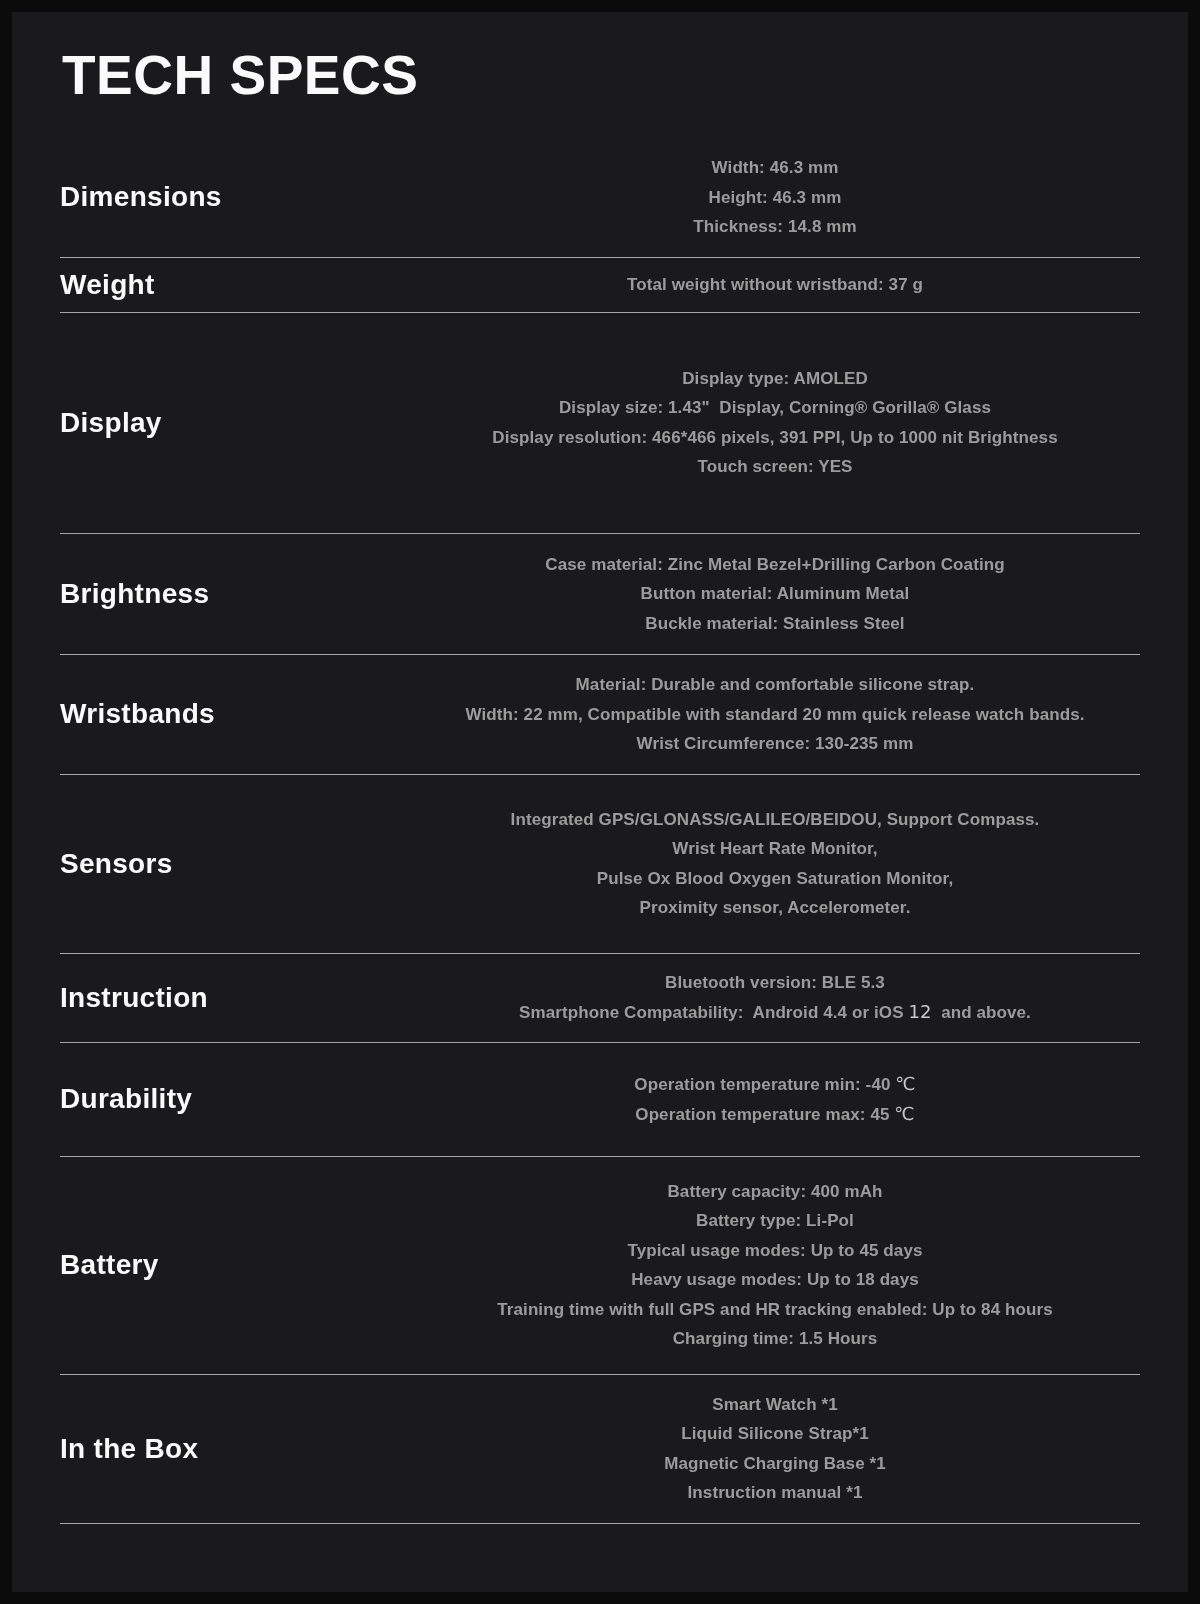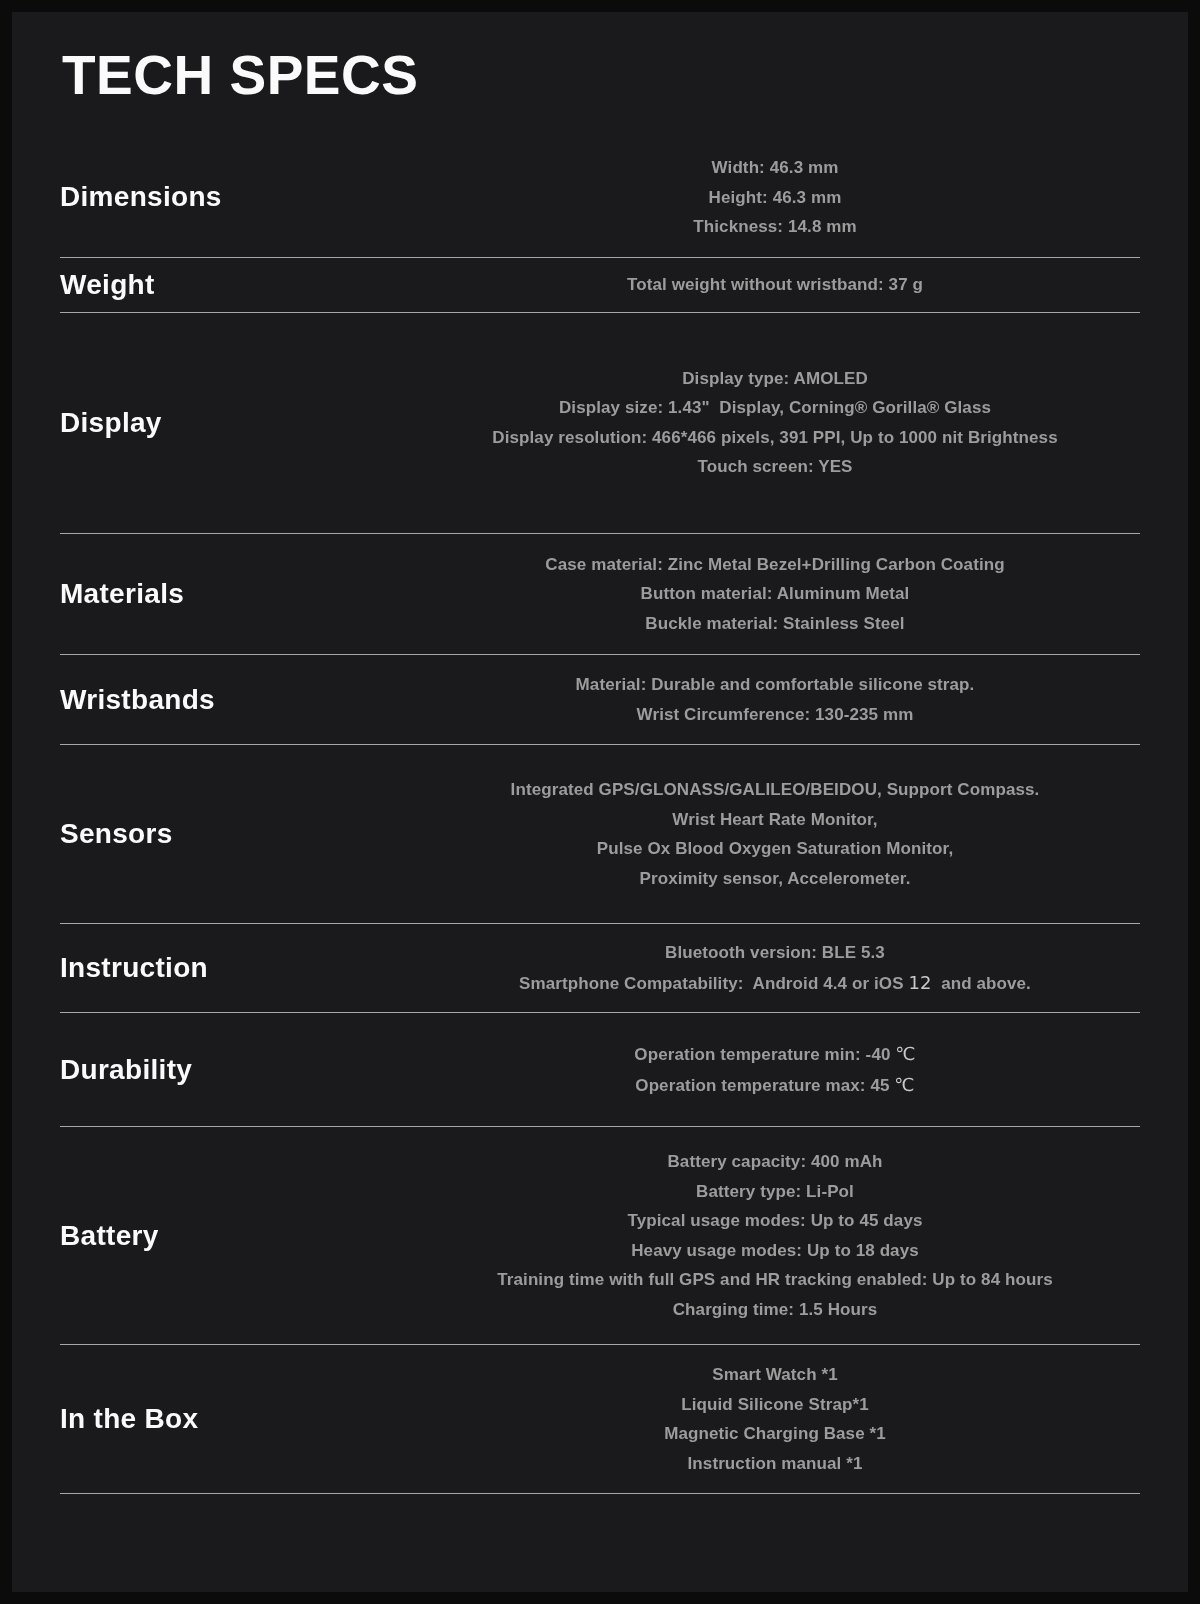--- a/index.html
+++ b/index.html
@@ -116,32 +116,33 @@
     <h2 class="label">Display</h2>
     <div class="values">
               <div class="line">Display type: AMOLED</div>
               <div class="line">Display size: 1.43"  Display, Corning® Gorilla® Glass</div>
               <div class="line">Display resolution: 466*466 pixels, 391 PPI, Up to 1000 nit Brightness</div>
               <div class="line">Touch screen: YES</div>
             </div>
   </section>
 
   <section class="row">
-    <h2 class="label">Materials</h2>
+    <h2 class="label">Brightness</h2>
     <div class="values">
               <div class="line">Case material: Zinc Metal Bezel+Drilling Carbon Coating</div>
               <div class="line">Button material: Aluminum Metal</div>
               <div class="line">Buckle material: Stainless Steel</div>
             </div>
   </section>
 
   <section class="row">
     <h2 class="label">Wristbands</h2>
     <div class="values">
               <div class="line">Material: Durable and comfortable silicone strap.</div>
+              <div class="line">Width: 22 mm, Compatible with standard 20 mm quick release watch bands.</div>
               <div class="line">Wrist Circumference: 130-235 mm</div>
             </div>
   </section>
 
   <section class="row">
     <h2 class="label">Sensors</h2>
     <div class="values">
               <div class="line">Integrated GPS/GLONASS/GALILEO/BEIDOU, Support Compass.</div>
               <div class="line">Wrist Heart Rate Monitor,</div>
               <div class="line">Pulse Ox Blood Oxygen Saturation Monitor,</div>

